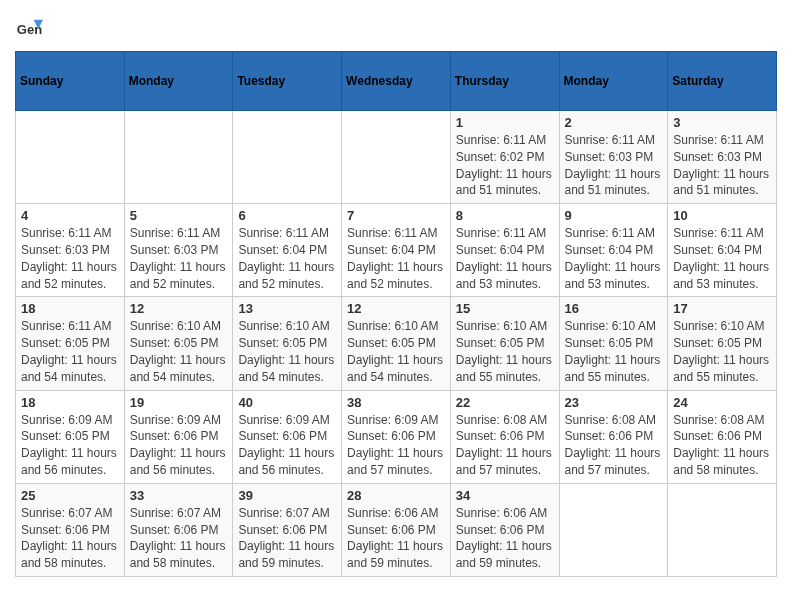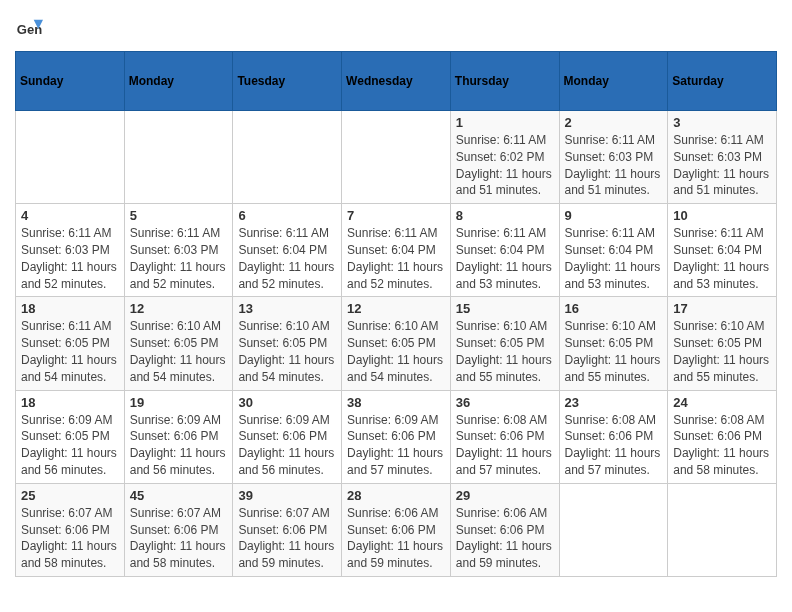--- a/index.html
+++ b/index.html
@@ -259,35 +259,35 @@
 and 56 minutes.</div>
         </td>
         <td>
           <span class="day-number">19</span>
           <div class="day-info" style="white-space: pre-line;">Sunrise: 6:09 AM
 Sunset: 6:06 PM
 Daylight: 11 hours
 and 56 minutes.</div>
         </td>
         <td>
-          <span class="day-number">30</span>
+          <span class="day-number">40</span>
           <div class="day-info" style="white-space: pre-line;">Sunrise: 6:09 AM
 Sunset: 6:06 PM
 Daylight: 11 hours
 and 56 minutes.</div>
         </td>
         <td>
           <span class="day-number">38</span>
           <div class="day-info" style="white-space: pre-line;">Sunrise: 6:09 AM
 Sunset: 6:06 PM
 Daylight: 11 hours
 and 57 minutes.</div>
         </td>
         <td>
-          <span class="day-number">36</span>
+          <span class="day-number">22</span>
           <div class="day-info" style="white-space: pre-line;">Sunrise: 6:08 AM
 Sunset: 6:06 PM
 Daylight: 11 hours
 and 57 minutes.</div>
         </td>
         <td>
           <span class="day-number">23</span>
           <div class="day-info" style="white-space: pre-line;">Sunrise: 6:08 AM
 Sunset: 6:06 PM
 Daylight: 11 hours
@@ -303,42 +303,42 @@
       </tr>
       <tr>
         <td>
           <span class="day-number">25</span>
           <div class="day-info" style="white-space: pre-line;">Sunrise: 6:07 AM
 Sunset: 6:06 PM
 Daylight: 11 hours
 and 58 minutes.</div>
         </td>
         <td>
-          <span class="day-number">45</span>
+          <span class="day-number">33</span>
           <div class="day-info" style="white-space: pre-line;">Sunrise: 6:07 AM
 Sunset: 6:06 PM
 Daylight: 11 hours
 and 58 minutes.</div>
         </td>
         <td>
           <span class="day-number">39</span>
           <div class="day-info" style="white-space: pre-line;">Sunrise: 6:07 AM
 Sunset: 6:06 PM
 Daylight: 11 hours
 and 59 minutes.</div>
         </td>
         <td>
           <span class="day-number">28</span>
           <div class="day-info" style="white-space: pre-line;">Sunrise: 6:06 AM
 Sunset: 6:06 PM
 Daylight: 11 hours
 and 59 minutes.</div>
         </td>
         <td>
-          <span class="day-number">29</span>
+          <span class="day-number">34</span>
           <div class="day-info" style="white-space: pre-line;">Sunrise: 6:06 AM
 Sunset: 6:06 PM
 Daylight: 11 hours
 and 59 minutes.</div>
         </td>
         <td class="empty"></td>
         <td class="empty"></td>
       </tr>
     </tbody>
 </table>

